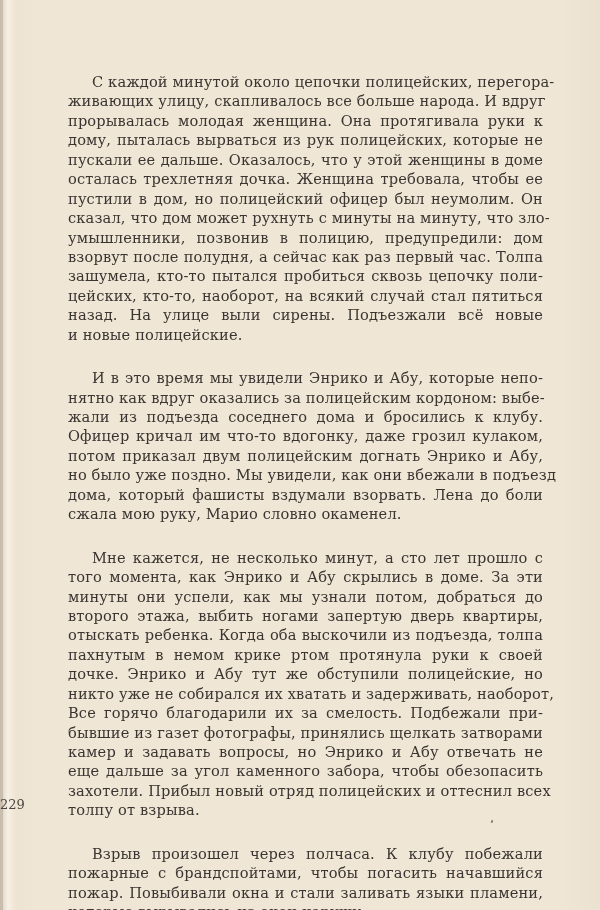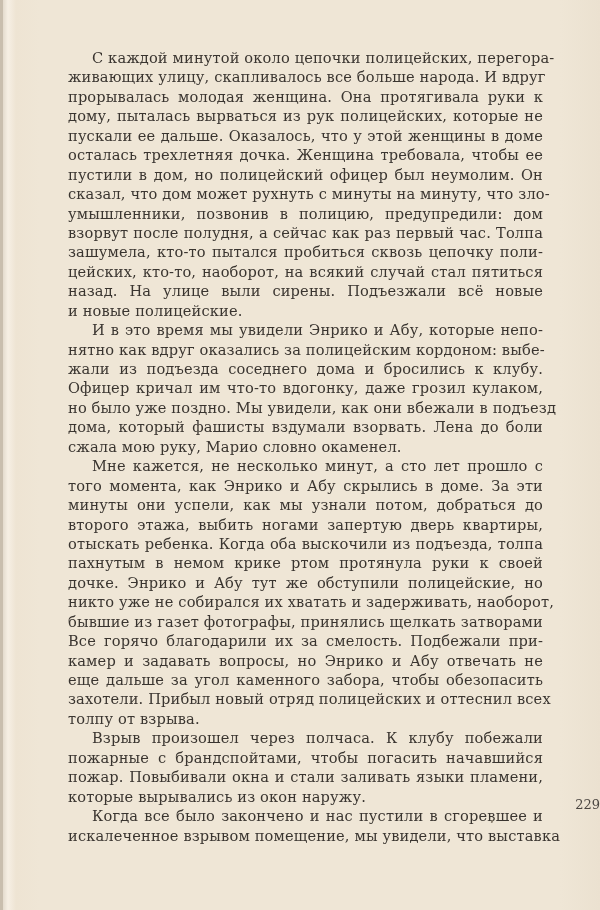--- a/index.html
+++ b/index.html
@@ -42,30 +42,31 @@
     }
     .line {
       display: block;
       white-space: nowrap;
       text-align: justify;
       text-align-last: justify;
       height: 19.45px;
     }
     .line.indent {
       padding-left: 24px;
+      margin-top: 24px;
     }
     .line.last {
       text-align-last: left;
     }
     .page-number {
       position: absolute;
       left: 0;
       width: 600px;
       top: 797px;
-      text-align: right;
+      text-align: left;
       font-family: "DejaVu Serif", "Liberation Serif", serif;
       font-size: 13px;
       color: #4a4540;
     }
     .speck {
       position: absolute;
       left: 491px;
       top: 820px;
       width: 2px;
       height: 3px;
@@ -93,35 +94,36 @@
         <span class="line">зашумела, кто-то пытался пробиться сквозь цепочку поли-</span>
         <span class="line">цейских, кто-то, наоборот, на всякий случай стал пятиться</span>
         <span class="line">назад. На улице выли сирены. Подъезжали всё новые</span>
         <span class="line last">и новые полицейские.</span>
       </div>
       <div class="paragraph">
         <span class="line indent">И в это время мы увидели Энрико и Абу, которые непо-</span>
         <span class="line">нятно как вдруг оказались за полицейским кордоном: выбе-</span>
         <span class="line">жали из подъезда соседнего дома и бросились к клубу.</span>
         <span class="line">Офицер кричал им что-то вдогонку, даже грозил кулаком,</span>
+        <span class="line">потом приказал двум полицейским догнать Энрико и Абу,</span>
         <span class="line">но было уже поздно. Мы увидели, как они вбежали в подъезд</span>
         <span class="line">дома, который фашисты вздумали взорвать. Лена до боли</span>
         <span class="line last">сжала мою руку, Марио словно окаменел.</span>
       </div>
       <div class="paragraph">
         <span class="line indent">Мне кажется, не несколько минут, а сто лет прошло с</span>
         <span class="line">того момента, как Энрико и Абу скрылись в доме. За эти</span>
         <span class="line">минуты они успели, как мы узнали потом, добраться до</span>
         <span class="line">второго этажа, выбить ногами запертую дверь квартиры,</span>
         <span class="line">отыскать ребенка. Когда оба выскочили из подъезда, толпа</span>
         <span class="line">пахнутым в немом крике ртом протянула руки к своей</span>
         <span class="line">дочке. Энрико и Абу тут же обступили полицейские, но</span>
         <span class="line">никто уже не собирался их хватать и задерживать, наоборот,</span>
+        <span class="line">Все горячо благодарили их за смелость. Подбежали при-</span>
         <span class="line">бывшие из газет фотографы, принялись щелкать затворами</span>
-        <span class="line">Все горячо благодарили их за смелость. Подбежали при-</span>
         <span class="line">камер и задавать вопросы, но Энрико и Абу отвечать не</span>
         <span class="line">еще дальше за угол каменного забора, чтобы обезопасить</span>
         <span class="line">захотели. Прибыл новый отряд полицейских и оттеснил всех</span>
         <span class="line last">толпу от взрыва.</span>
       </div>
       <div class="paragraph">
         <span class="line indent">Взрыв произошел через полчаса. К клубу побежали</span>
         <span class="line">пожарные с брандспойтами, чтобы погасить начавшийся</span>
         <span class="line">пожар. Повыбивали окна и стали заливать языки пламени,</span>
         <span class="line last">которые вырывались из окон наружу.</span>

